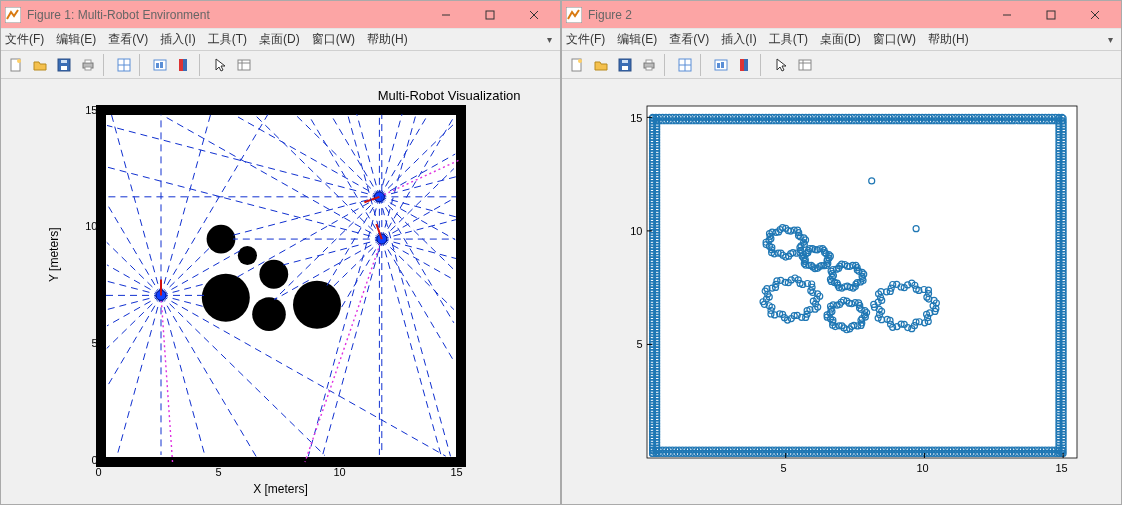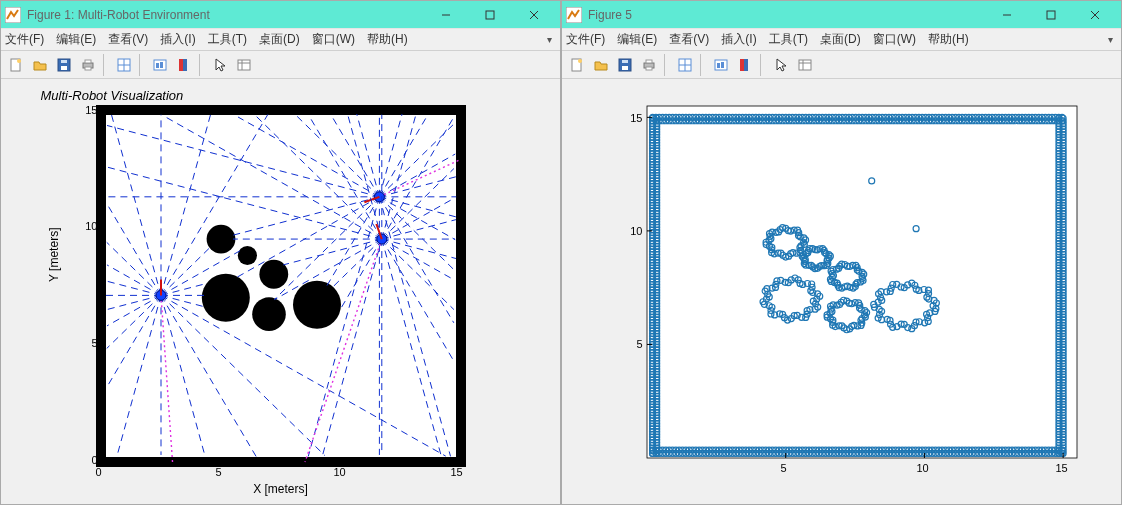--- a/index.html
+++ b/index.html
@@ -1,32 +1,32 @@
 <!DOCTYPE html>
 <html><head>
 <meta charset="utf-8">
 <style>
   * { box-sizing: border-box; }
   body { margin: 0; padding: 0; font-family: "Microsoft YaHei", Arial, sans-serif; font-size: 12px; background: #f0f0f0; width: 1122px; height: 505px; overflow: hidden; display: flex; }
   .window { display: flex; flex-direction: column; border: 1px solid #aaa; background: #f0f0f0; }
-  .titlebar { height: 28px; background: #5eead4; display: flex; align-items: center; padding: 0 4px; border-bottom: 1px solid #e5e5e5; color: #666; }
+  .titlebar { height: 28px; background: #fca5a5; display: flex; align-items: center; padding: 0 4px; border-bottom: 1px solid #e5e5e5; color: #666; }
   .titlebar .icon { width: 16px; height: 16px; margin-right: 6px; }
   .titlebar .title { flex: 1; }
   .winbtn { width: 44px; height: 28px; display: flex; align-items: center; justify-content: center; color: #333; }
   .menubar { height: 22px; background: #f0f0f0; display: flex; align-items: center; padding: 10px 4px; border-bottom: 1px solid #d0d0d0; }
   .menubar span { margin-right: 12px; color: #333; cursor: default; }
   .menubar .chev { margin-left: auto; margin-right: 4px; font-size: 10px; color: #555; }
   .toolbar { height: 28px; background: #f0f0f0; display: flex; align-items: center; padding: 2px 4px; border-bottom: 1px solid #d0d0d0; gap: 2px; }
   .tb-btn { width: 22px; height: 22px; display: flex; align-items: center; justify-content: center; border: 1px solid transparent; }
   .tb-sep { width: 6px; height: 22px; border-left: 1px solid #c0c0c0; margin: 0 2px; }
   .plot-area { flex: 1; position: relative; background: #f0f0f0; display: flex; align-items: center; justify-content: center; }
   .axes { position: relative; }
   .tick-label { position: absolute; font-family: Arial, sans-serif; font-size: 11px; color: #000; }
   .axis-label { position: absolute; font-family: Arial, sans-serif; font-size: 12px; color: #000; }
-  .chart-title { position: absolute; font-family: Arial, sans-serif; font-size: 13px; color: #000; width: 100%; text-align: left; font-style: italic; }
+  .chart-title { position: absolute; font-family: Arial, sans-serif; font-size: 13px; color: #000; width: 100%; text-align: right; }
 </style>
 </head>
 <body>
 
 <div class="window" style="width:561px;height:505px;">
 
   <div class="titlebar">
     <svg class="icon" viewBox="0 0 16 16">
       <rect x="0" y="0" width="16" height="16" fill="#fff" stroke="#888"></rect>
       <path d="M2 12 L6 5 L9 9 L13 3" stroke="#d97a12" stroke-width="2" fill="none"></path>
@@ -249,21 +249,21 @@
   </div>
 </div>
 
 <div class="window" style="width:561px;height:505px;">
 
   <div class="titlebar">
     <svg class="icon" viewBox="0 0 16 16">
       <rect x="0" y="0" width="16" height="16" fill="#fff" stroke="#888"></rect>
       <path d="M2 12 L6 5 L9 9 L13 3" stroke="#d97a12" stroke-width="2" fill="none"></path>
     </svg>
-    <span class="title">Figure 5</span>
+    <span class="title">Figure 2</span>
     <div class="winbtn">
       <svg width="10" height="10">
           <line x1="1" y1="5" x2="9" y2="5" stroke="#333"></line>
         </svg>
     </div>
     <div class="winbtn">
       <svg width="10" height="10">
           <rect x="1" y="1" width="8" height="8" fill="none" stroke="#333"></rect>
         </svg>
     </div>

